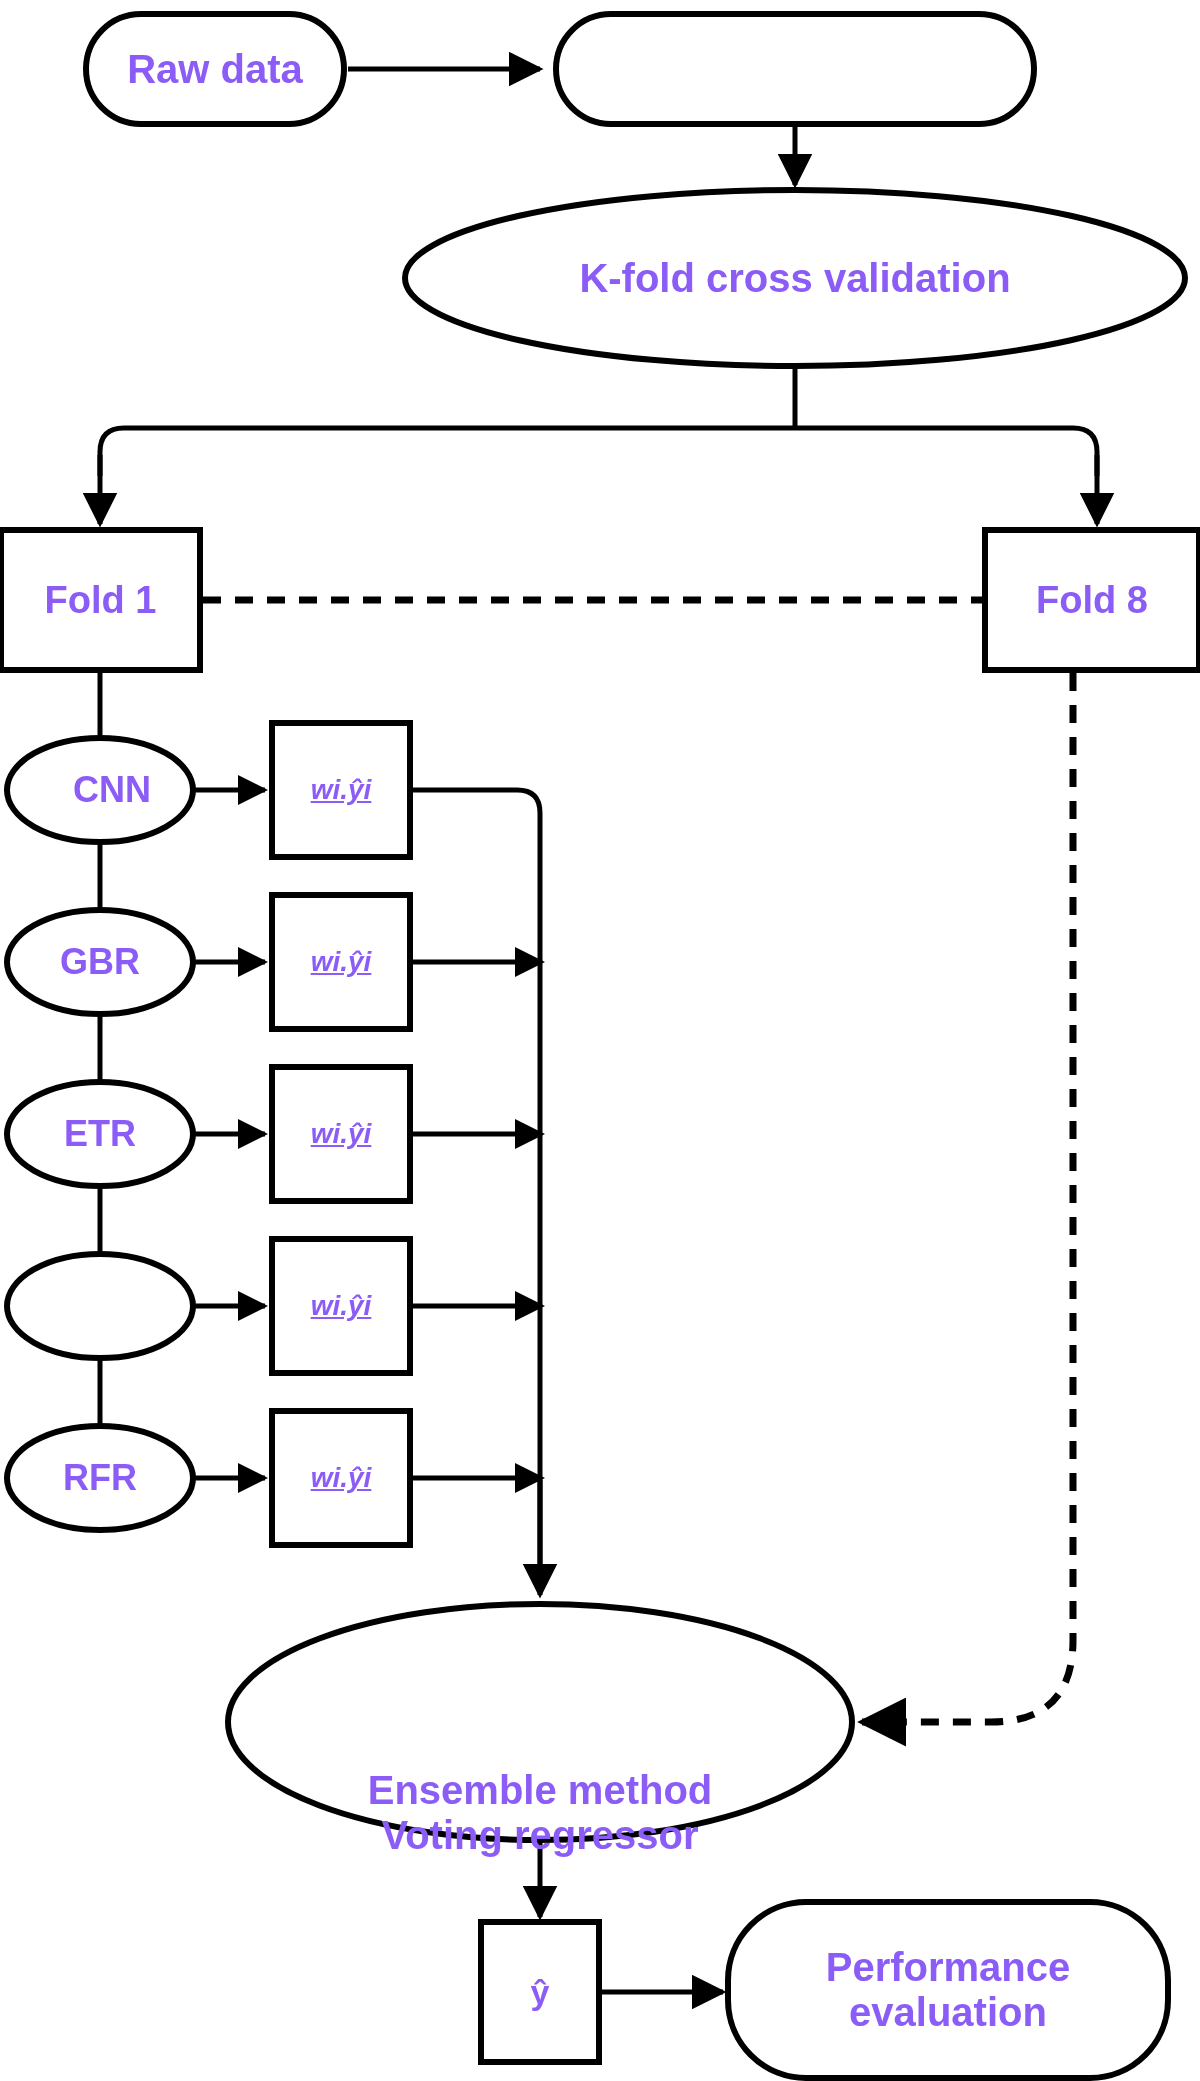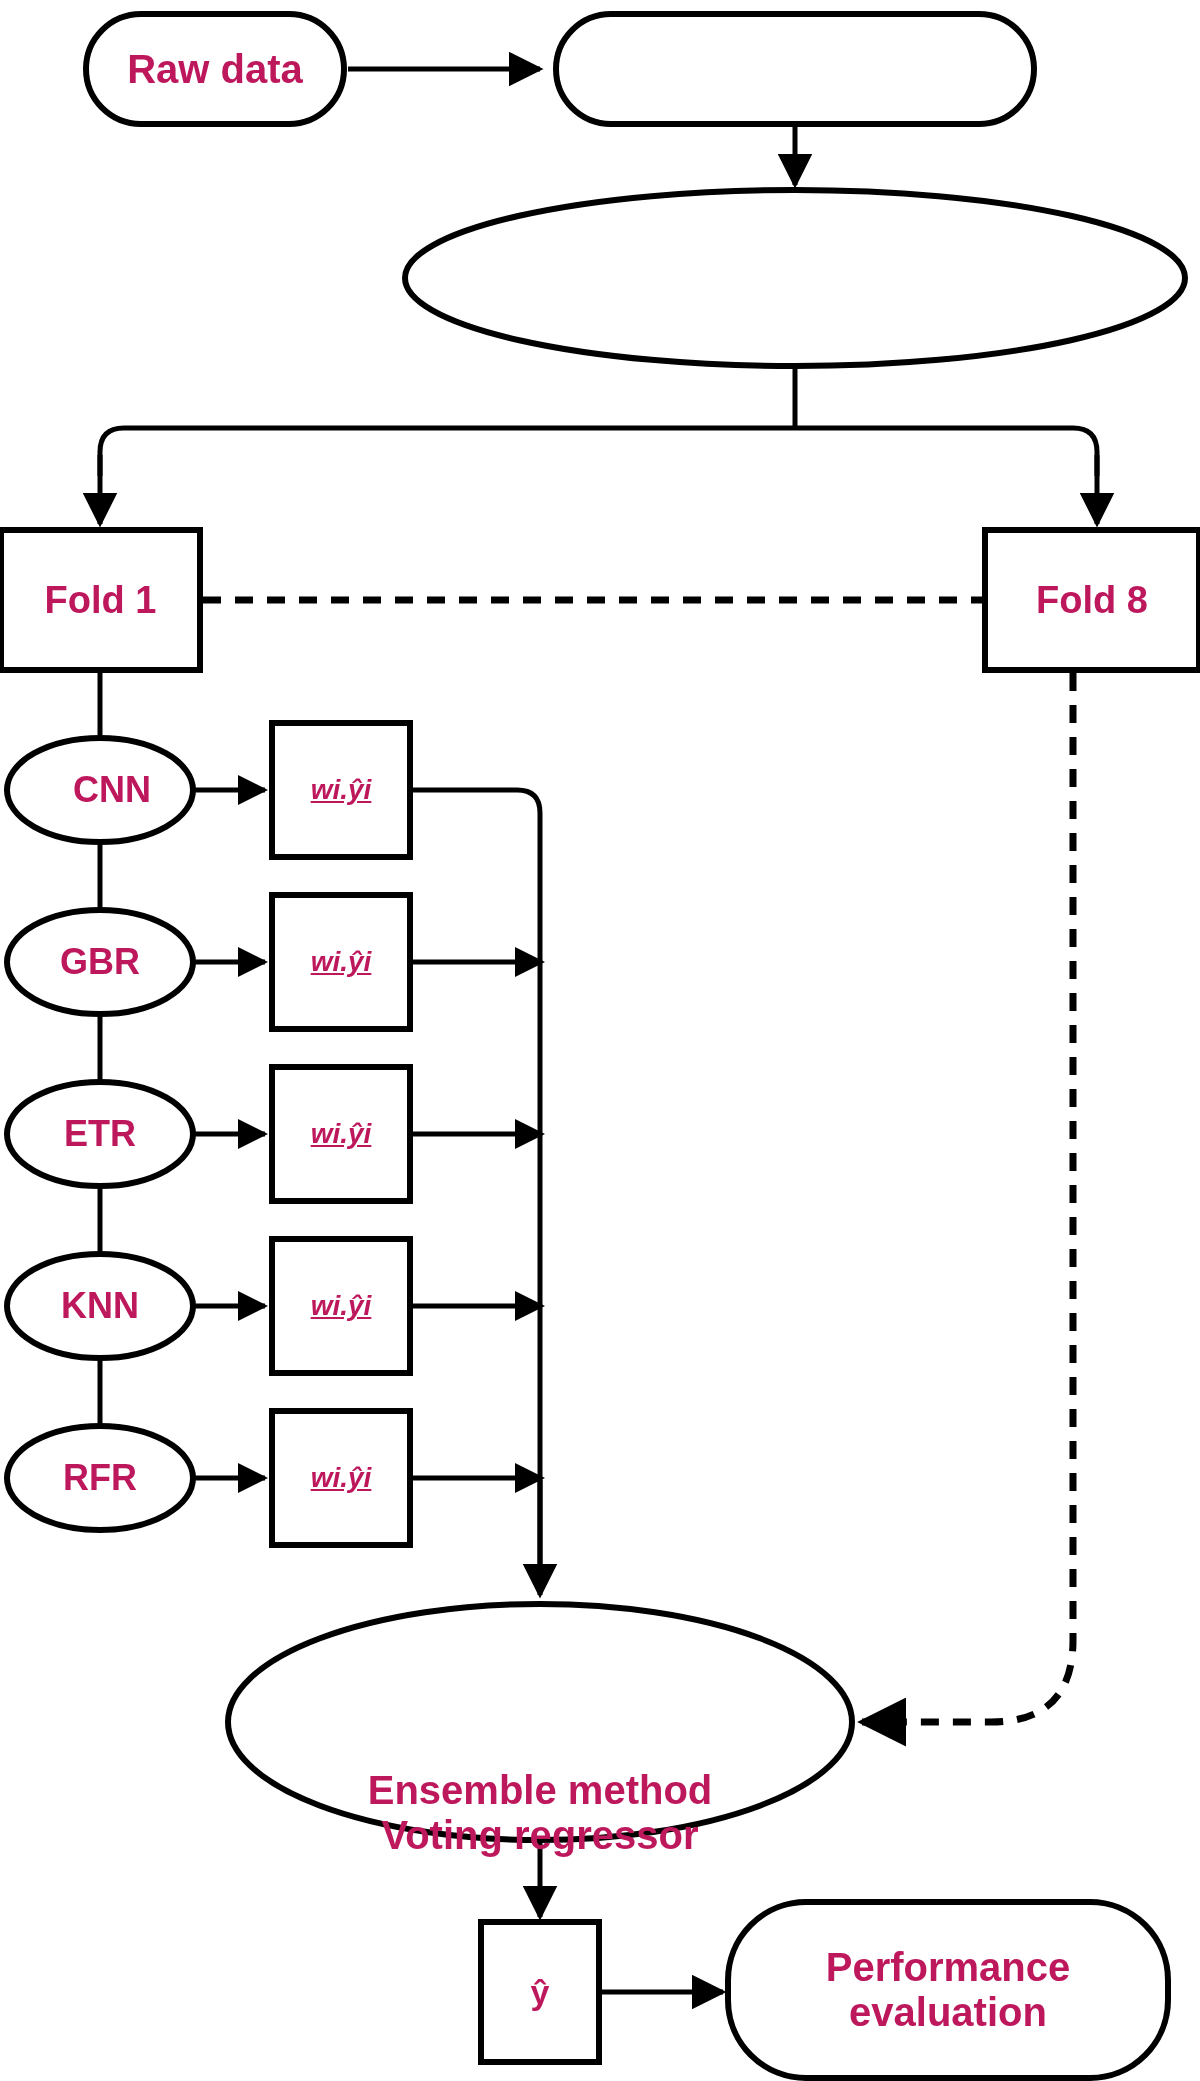--- a/index.html
+++ b/index.html
@@ -23,21 +23,21 @@
     left: 0;
     width: 1200px;
     height: 2081px;
   }
   .node-label {
     position: absolute;
     display: flex;
     align-items: center;
     justify-content: center;
     text-align: center;
-    color: #be185d;
+    color: #8b5cf6;
     font-family: "Liberation Sans", sans-serif;
     font-weight: bold;
     line-height: 1.12;
     pointer-events: none;
     white-space: pre-line;
   }
   .lbl-xl { font-size: 40px; }
   .lbl-lg { font-size: 38px; }
   .lbl-md { font-size: 36px; }
   .lbl-w  { font-size: 28px; font-style: italic; text-decoration: underline; }
@@ -125,29 +125,29 @@
     <rect x="481" y="1922" width="118" height="140" fill="#fff" stroke="#000" stroke-width="6"></rect>
 
     <line x1="601" y1="1992" x2="723" y2="1992" stroke="#000" stroke-width="5" marker-end="url(#arrow)"></line>
 
     <rect x="728" y="1902" width="440" height="176" rx="78" ry="78" fill="#fff" stroke="#000" stroke-width="6"></rect>
   </svg>
 
   <div class="node-label lbl-xl" style="left:86px; top:14px; width:258px; height:110px;">Raw data</div>
 
 
+  <div class="node-label lbl-xl" style="left:405px; top:238px; width:780px; height:80px;">K-fold cross validation</div>
 
   <div class="node-label lbl-lg" style="left:1px; top:530px; width:199px; height:140px;">Fold 1</div>
 
   <div class="node-label lbl-lg" style="left:985px; top:530px; width:214px; height:140px;">Fold 8</div>
 
   <div class="node-label lbl-md" style="left:19px; top:738px; width:186px; height:104px;">CNN</div>
   <div class="node-label lbl-md" style="left:7px; top:910px; width:186px; height:104px;">GBR</div>
   <div class="node-label lbl-md" style="left:7px; top:1082px; width:186px; height:104px;">ETR</div>
-  <div class="node-label lbl-md" style="left:7px; top:1254px; width:186px; height:104px;">KNN</div>
   <div class="node-label lbl-md" style="left:7px; top:1426px; width:186px; height:104px;">RFR</div>
 
   <div class="node-label lbl-w" style="left:272px; top:723px; width:138px; height:134px;">wi.ŷi</div>
   <div class="node-label lbl-w" style="left:272px; top:895px; width:138px; height:134px;">wi.ŷi</div>
   <div class="node-label lbl-w" style="left:272px; top:1067px; width:138px; height:134px;">wi.ŷi</div>
   <div class="node-label lbl-w" style="left:272px; top:1239px; width:138px; height:134px;">wi.ŷi</div>
   <div class="node-label lbl-w" style="left:272px; top:1411px; width:138px; height:134px;">wi.ŷi</div>
 
   <div class="node-label lbl-xl" style="left:228px; top:1731px; width:624px; height:164px;">Ensemble method
 Voting regressor</div>

